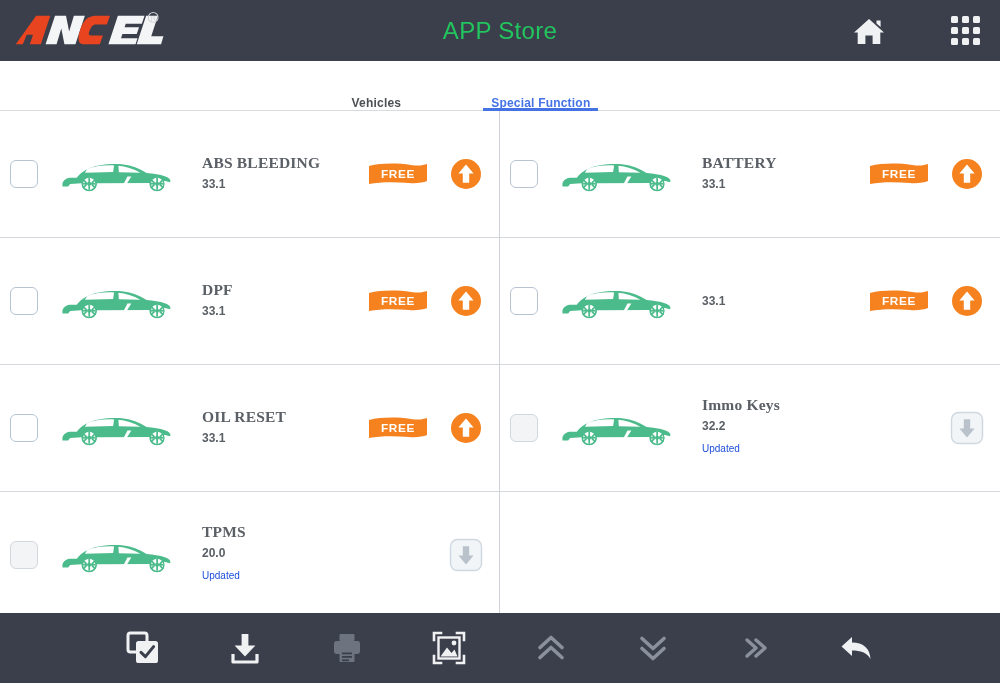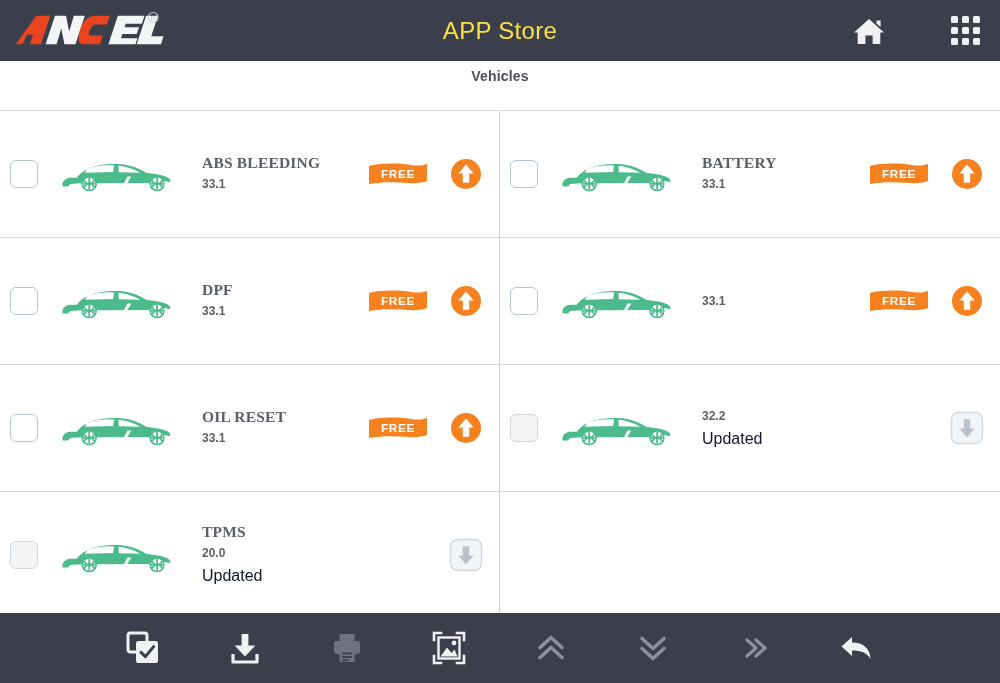--- a/index.html
+++ b/index.html
@@ -13,38 +13,38 @@
   #app { position:relative; width:1000px; height:683px; display:flex; flex-direction:column; }
 
   
   .header {
     height:61px; flex:0 0 61px; background:#3a3f4b;
     display:flex; align-items:center; position:relative;
   }
   .logo { position:absolute; left:8px; top:8px; width:160px; height:44px; display:block; }
   .header-title {
     position:absolute; left:0; right:0; text-align:center;
-    color:#fde047; font-size:24px; font-weight:400; letter-spacing:.3px;
+    color:#22c55e; font-size:24px; font-weight:400; letter-spacing:.3px;
     line-height:61px; pointer-events:none;
   }
   .header-icons { position:absolute; right:18px; top:0; height:61px; display:flex; align-items:center; gap:62px; }
   .hicon { width:34px; height:34px; display:flex; align-items:center; justify-content:center; cursor:pointer; }
   .grid-icon { display:grid; grid-template-columns:repeat(3,7px); grid-template-rows:repeat(3,7px); gap:4px; }
   .grid-icon i { display:block; width:7px; height:7px; border-radius:1.5px; background:#f0f1f3; }
 
   
   .tabbar {
     height:50px; flex:0 0 50px; background:#fff;
     display:flex; align-items:flex-end; justify-content:center;
     border-bottom:1px solid #d8dadd; position:relative;
   }
   .tabs { display:flex; align-items:flex-end; gap:0; height:100%; }
   .tab {
-    font-size:14px; font-weight:700; color:#4d5156; letter-spacing:.2px;
-    padding:7px 16px; height:100%; display:flex; align-items:flex-start;
+    font-size:12px; font-weight:700; color:#4d5156; letter-spacing:.2px;
+    padding:0 16px; height:100%; display:flex; align-items:flex-end;
     cursor:pointer; position:relative; white-space:nowrap;
   }
   .tab.active { color:#4573e6; }
   .tab.active::after {
     content:""; position:absolute; left:8px; right:8px; bottom:-1px;
     height:3px; background:#4573e6;
   }
 
   
   .content { flex:1 1 auto; position:relative; background:#fff; overflow:hidden; }
@@ -67,21 +67,21 @@
   }
   .chk.disabled { border-color:#d3d8de; background:#f2f4f6; cursor:default; }
 
   
   .car { flex:0 0 116px; width:116px; height:44px; margin-right:14px; }
 
   
   .meta { flex:1 1 auto; min-width:0; padding-left:14px; }
   .meta .name { font-size:15.5px; font-weight:700; color:#5b6066; line-height:20px; letter-spacing:.2px; white-space:nowrap;font-family:Liberation Serif, serif; }
   .meta .ver  { font-size:12px; font-weight:700; color:#5b6066; line-height:22px; }
-  .meta .state{ font-size:16px; font-weight:400; color:#0f172a; line-height:24px; }
+  .meta .state{ font-size:10px; font-weight:400; color:#1d4ed8; line-height:24px; }
 
   
   .free { flex:0 0 62px; width:62px; height:28px; margin-right:18px; display:flex; align-items:center; justify-content:center;text-align:center; }
   .free.hidden { visibility:hidden; }
 
   
   .act { flex:0 0 38px; width:38px; height:38px; display:flex; align-items:center; justify-content:center; cursor:pointer; }
   .act.dl  { cursor:default; }
 
   
@@ -138,20 +138,23 @@
             <i></i>
         </span>
       </div>
     </div>
   </div>
 
   <div class="tabbar">
     <div class="tabs">
       <div class="tab">
         <span>Vehicles</span>
+      </div>
+      <div class="tab active" style="margin:0 58px;">
+        <span>Special Function</span>
       </div>
     </div>
   </div>
 
   <div class="content">
     <div class="col-divider"></div>
 
     <div class="grid">
 
       <div class="cell left">
@@ -454,20 +457,21 @@
                 <rect x="102.1" y="34.5" width="1.8" height="5"></rect>
                 <rect x="96.6" y="32.3" width="5" height="1.8"></rect>
                 <rect x="104.4" y="32.3" width="5" height="1.8"></rect>
                 <rect x="97.6" y="28.2" width="1.8" height="5" transform="rotate(-45 98.5 30.7)"></rect>
                 <rect x="106.6" y="33.2" width="1.8" height="5" transform="rotate(-45 107.5 35.7)"></rect>
                 <rect x="106.6" y="28.2" width="1.8" height="5" transform="rotate(45 107.5 30.7)"></rect>
                 <rect x="97.6" y="33.2" width="1.8" height="5" transform="rotate(45 98.5 35.7)"></rect>
               </g>
           </svg>
           <div class="meta">
+            <div class="name">Immo Keys</div>
             <div class="ver">32.2</div>
             <div class="state">Updated</div>
           </div>
           <div class="free hidden"></div>
           <div class="act dl">
             <svg width="38" height="38" viewBox="0 0 38 38">
               <rect x="3.5" y="3.5" width="31" height="31" rx="7" fill="#f2f5f8" stroke="#cfd8e0" stroke-width="1.4"></rect>
               <path d="M19 28.4 L11.4 19.6 L15.8 19.6 L15.8 10.2 L22.2 10.2 L22.2 19.6 L26.6 19.6 Z" fill="#b9c2cb"></path>
             </svg>
           </div>

